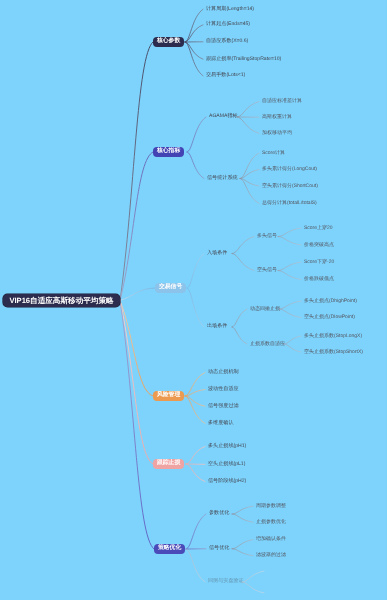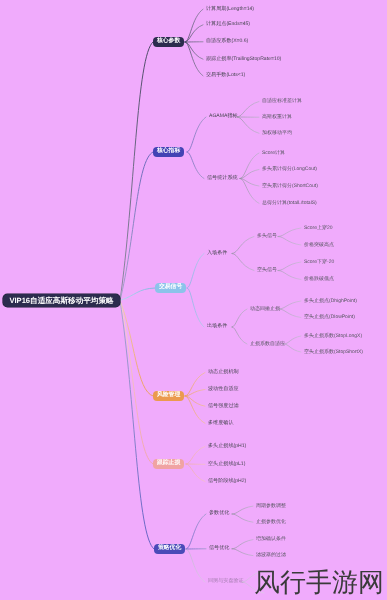--- a/index.html
+++ b/index.html
@@ -1,19 +1,19 @@
 <!DOCTYPE html>
 <html><head>
 <meta charset="utf-8">
 <style>
   html,body{margin:0;padding:0;background:#fff;}
   body{width:387px;height:600px;overflow:hidden;
        font-family:"Liberation Sans",sans-serif;
        -webkit-font-smoothing:antialiased;text-rendering:geometricPrecision;}
-  #stage{position:relative;width:387px;height:600px;background:#f0abfc;}
+  #stage{position:relative;width:387px;height:600px;background:#7dd3fc;}
   svg#links{position:absolute;left:0;top:0;width:387px;height:600px;}
   .nd{position:absolute;white-space:nowrap;line-height:1;}
   
   .root{left:3px;top:294px;width:117px;height:13px;
         background:#2c2c4e;border-radius:4.5px;color:#fff;
         font-size:7.6px;font-weight:700;letter-spacing:0px;
         display:flex;align-items:center;justify-content:center;
         box-shadow:0 0 0 .6px #1b1b33;}
   
   .b1{height:11px;border-radius:4px;color:#fff;font-size:5.8px;
@@ -277,21 +277,20 @@
       <path d="M232,514 C238.3,514 239.35,508.07500000000005 253,506.1" fill="none" stroke="url(#g42)" stroke-width="0.65" stroke-linecap="round"></path>
       <path d="M232,514 C238.3,514 239.35,520.1500000000001 253,522.2" fill="none" stroke="url(#g43)" stroke-width="0.65" stroke-linecap="round"></path>
       <path d="M186,549 C192,549 193,548.8499999999999 206,548.8" fill="none" stroke="url(#g44)" stroke-width="0.75" stroke-linecap="round"></path>
       <path d="M232,548.8 C238.3,548.8 239.35,541.9 253,539.6" fill="none" stroke="url(#g45)" stroke-width="0.65" stroke-linecap="round"></path>
       <path d="M232,548.8 C238.3,548.8 239.35,553.9 253,555.6" fill="none" stroke="url(#g46)" stroke-width="0.65" stroke-linecap="round"></path>
       <path d="M186,549 C191.7,549 192.65,573.75 205,582" fill="none" stroke="url(#g47)" stroke-width="0.6" stroke-linecap="round"></path>
       <path d="M242,582 C248.6,582 249.7,573.75 264,571" fill="none" stroke="url(#g48)" stroke-width="0.55" stroke-linecap="round"></path>
       <path d="M242,582 C248.6,582 249.7,590.25 264,593" fill="none" stroke="url(#g49)" stroke-width="0.55" stroke-linecap="round"></path>
     </svg>
   <div class="nd root">VIP16自适应高斯移动平均策略</div>
-  <div class="wm">风行手游网</div>
 <div class="nd b1" style="left: 153px; top: 37px; height: 10px; background: rgb(44, 44, 78); color: rgb(255, 255, 255);">核心参数</div>
     <div class="nd t2" style="left: 206px; top: 5.2px;">计算周期(Length=14)</div>
     <div class="nd t2" style="left: 206px; top: 20.8px;">计算起点(Ends=45)</div>
     <div class="nd t2" style="left: 206px; top: 37.8px;">自适应系数(X=0.6)</div>
     <div class="nd t2" style="left: 206px; top: 55.2px;">跟踪止损率(TrailingStopRate=10)</div>
     <div class="nd t2" style="left: 206px; top: 71.8px;">交易手数(Lots&lt;1)</div>
     <div class="nd b1" style="left: 153px; top: 147px; height: 10px; background: rgb(67, 67, 180); color: rgb(255, 255, 255);">核心指标</div>
     <div class="nd t2" style="left: 209px; top: 113px;">AGAMA指标</div>
     <div class="nd t3" style="left: 262px; top: 97.5px;">自适应标准差计算</div>
     <div class="nd t3" style="left: 262px; top: 113.2px;">高斯权重计算</div>

